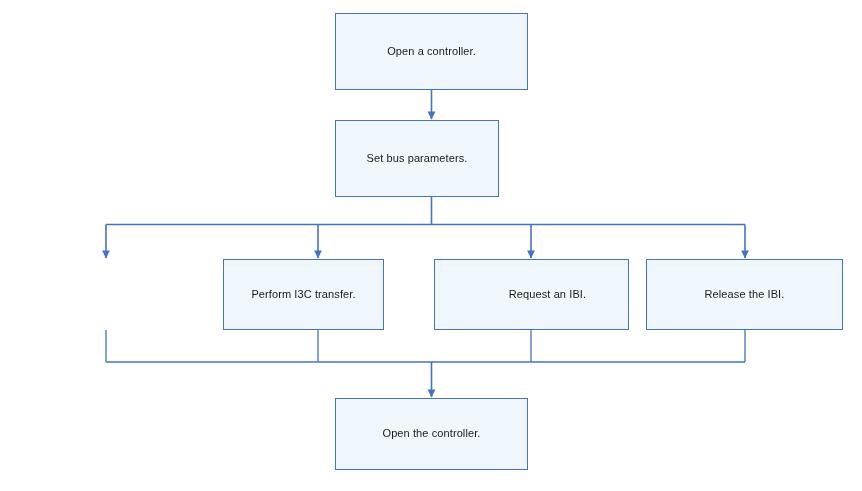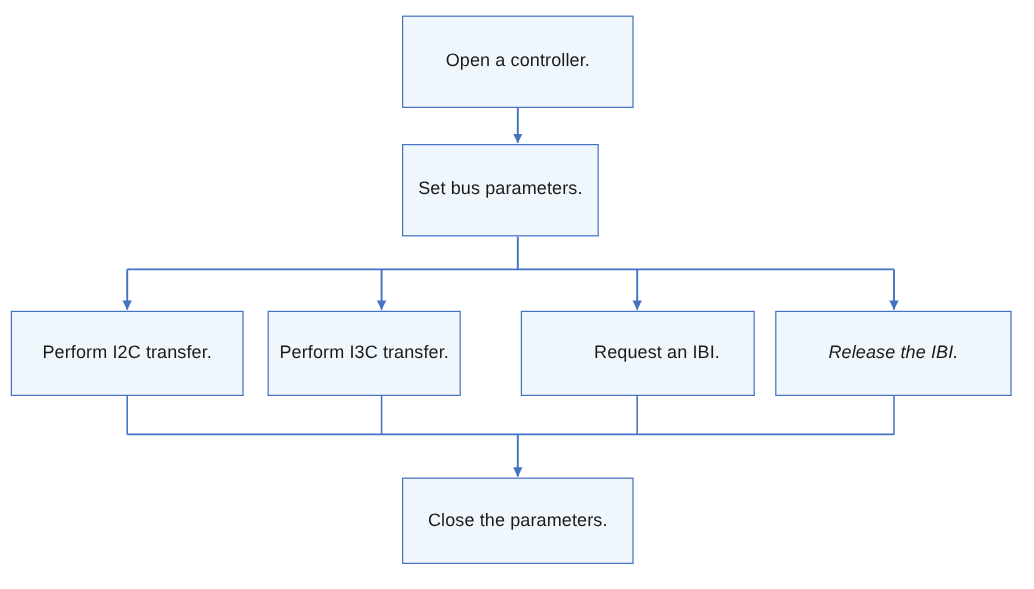--- a/index.html
+++ b/index.html
@@ -29,21 +29,21 @@
   .node {
     position: absolute;
     box-sizing: border-box;
     background: #eff6fc;
     border: 1px solid #4472c4;
     display: flex;
     align-items: center;
     justify-content: center;
     text-align: center;
     color: #1a1a1a;
-    font-size: 15px;
+    font-size: 11px;
     line-height: 1.25;
     letter-spacing: 0.1px;
     z-index: 2;
   }
   .node span {
     display: block;
     padding: 0 6px;
     white-space: nowrap;
   }
 </style>
@@ -101,33 +101,30 @@
   </svg>
 
   <div class="node" style="left:335px; top:13px; width:193px; height:77px;">
     <span>Open a controller.</span>
   </div>
 
   <div class="node" style="left:335px; top:120px; width:164px; height:77px;">
     <span>Set bus parameters.</span>
   </div>
 
-  <div class="node" style="left:9px; top:259px; width:194px; height:71px;">
-    <span>Perform I2C transfer.</span>
-  </div>
 
   <div class="node" style="left:223px; top:259px; width:161px; height:71px;">
     <span>Perform I3C transfer.</span>
   </div>
 
   <div class="node" style="left:434px; top:259px; width:195px; height:71px;padding-left:32px;">
     <span>Request an IBI.</span>
   </div>
 
-  <div class="node" style="left:646px; top:259px; width:197px; height:71px;font-style:italic;">
+  <div class="node" style="left:646px; top:259px; width:197px; height:71px;">
     <span>Release the IBI.</span>
   </div>
 
   <div class="node" style="left:335px; top:398px; width:193px; height:72px;">
-    <span>Close the parameters.</span>
+    <span>Open the controller.</span>
   </div>
 
 </div>
 
 </body></html>

